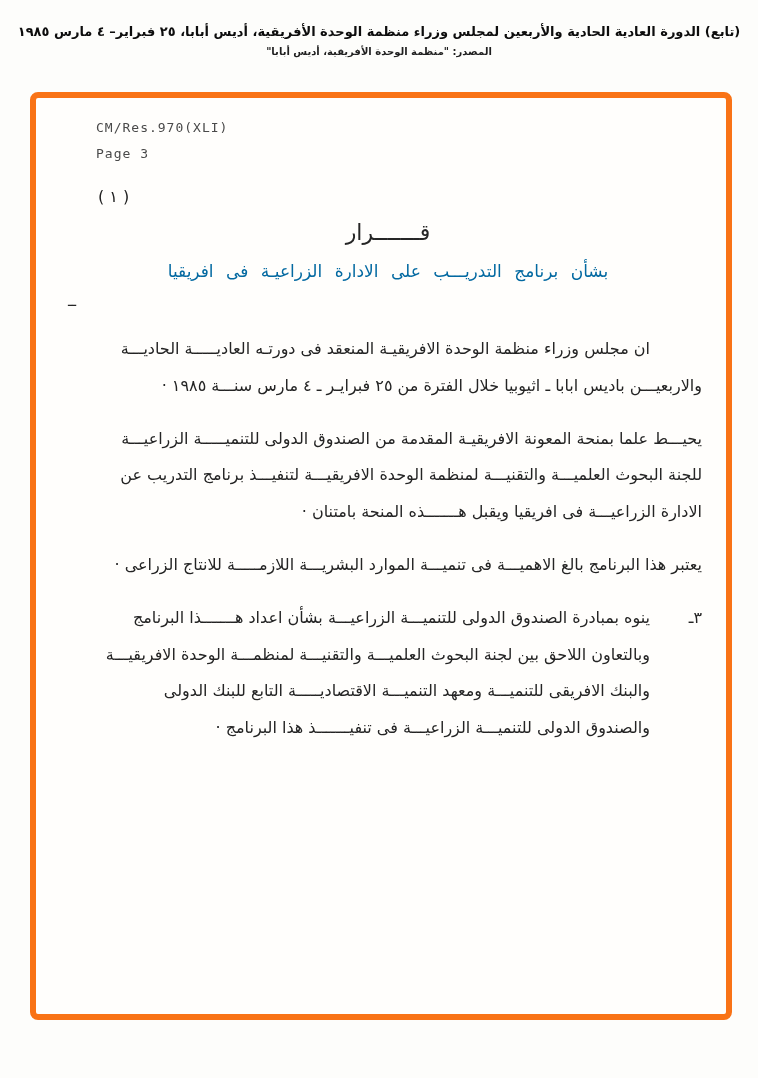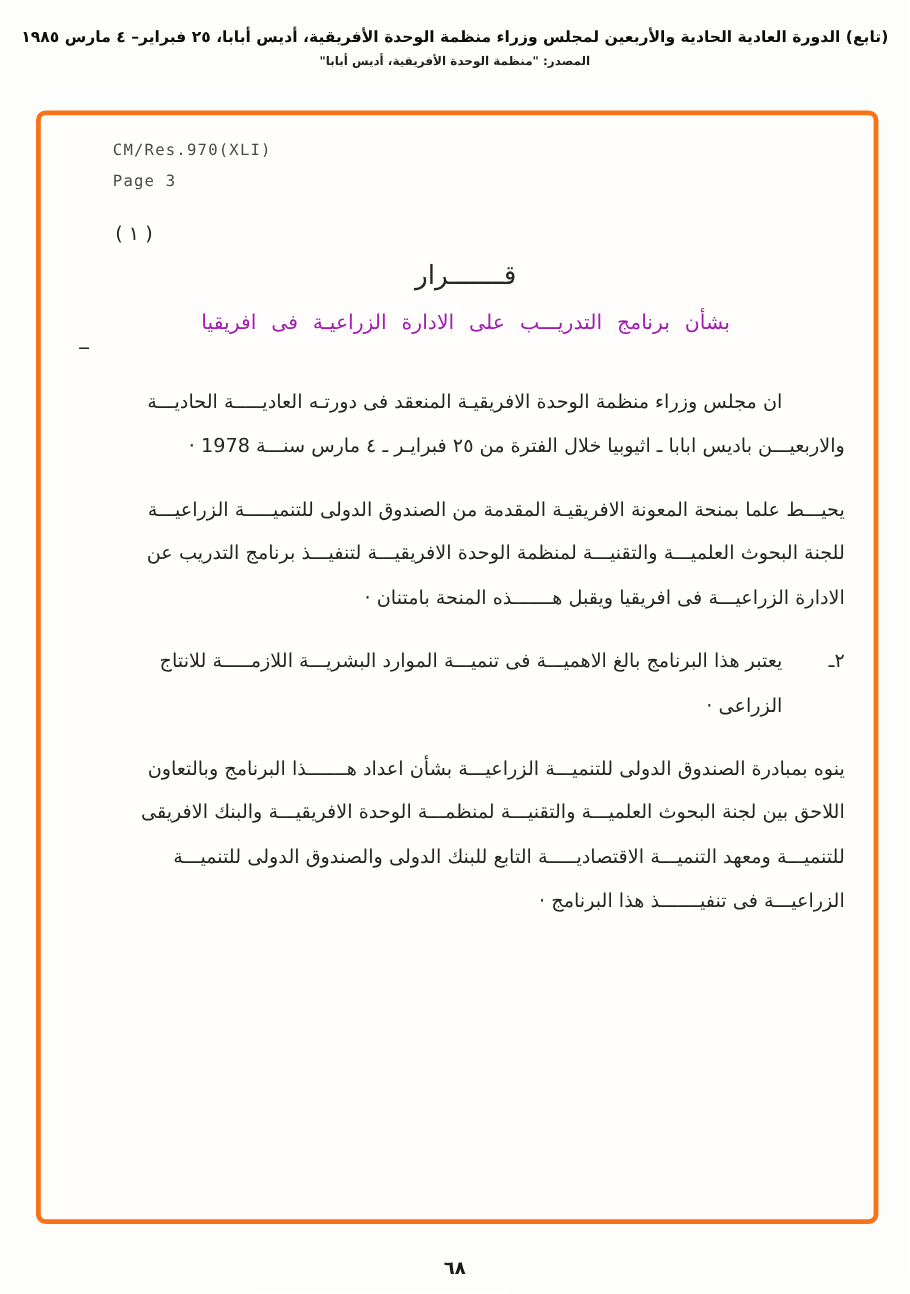--- a/index.html
+++ b/index.html
@@ -34,21 +34,21 @@
     font-weight: bold;
     margin-top: 7px;
     color: #1f1f1f;
   }
   .scan-frame {
     position: absolute;
     left: 30px;
     top: 92px;
     width: 702px;
     height: 928px;
-    border: 4px solid #f97316;
+    border: 6px solid #f97316;
     border-radius: 8px;
     background: #fffefc;
     overflow: hidden;
   }
   .scan-inner {
     padding: 22px 18px 10px 32px;
     height: 100%;
   }
   .typed {
     font-family: "DejaVu Sans Mono", monospace;
@@ -71,25 +71,26 @@
     margin-top: 14px;
     direction: rtl;
     color: #262626;
   }
   .doc-subtitle {
     text-align: center;
     font-size: 17px;
     margin-top: 16px;
     direction: rtl;
     word-spacing: 7px;
-    color: #a21caf;
+    color: #0369a1;
   }
   .doc-sep {
     text-align: left;
     font-size: 14px;
+    margin-top: 12px;
     color: #262626;
   }
   .doc-body {
     direction: rtl;
     margin-top: 22px;
     padding: 0 6px 0 28px;
     font-size: 16px;
     line-height: 2.3;
     color: #242424;
   }
@@ -125,33 +126,32 @@
 
       <div class="doc-number">( ١ )</div>
 
       <div class="doc-title">قـــــــرار</div>
 
       <div class="doc-subtitle">بشأن  برنامج  التدريـــب  على الادارة الزراعيـة فى افريقيا</div>
 
       <div class="doc-sep">ــ</div>
 
       <div class="doc-body">
-        <p class="preamble">ان مجلس وزراء منظمة الوحدة الافريقيـة المنعقد فى دورتـه العاديـــــة الحاديـــة والاربعيـــن باديس ابابا ـ اثيوبيا خلال الفترة من ٢٥ فبرايـر ـ ٤ مارس سنـــة 1978 ·</p>
+        <p class="preamble">ان مجلس وزراء منظمة الوحدة الافريقيـة المنعقد فى دورتـه العاديـــــة الحاديـــة والاربعيـــن باديس ابابا ـ اثيوبيا خلال الفترة من ٢٥ فبرايـر ـ ٤ مارس سنـــة ١٩٨٥ ·</p>
         <div id="items">
             <div class="item-row">
               <div class="item-text">يحيـــط علما بمنحة المعونة الافريقيـة المقدمة من الصندوق الدولى للتنميـــــة الزراعيـــة للجنة البحوث العلميـــة والتقنيـــة لمنظمة الوحدة الافريقيـــة لتنفيـــذ برنامج التدريب عن الادارة الزراعيـــة فى افريقيا ويقبل هـــــــذه المنحة بامتنان ·</div>
             </div>
             <div class="item-row">
-              <div class="item-num">٢ـ</div>
               <div class="item-text">يعتبر هذا البرنامج بالغ الاهميـــة فى تنميـــة الموارد البشريـــة اللازمـــــة للانتاج الزراعى ·</div>
             </div>
             <div class="item-row">
+              <div class="item-num">٣ـ</div>
               <div class="item-text">ينوه بمبادرة الصندوق الدولى للتنميـــة الزراعيـــة بشأن اعداد هـــــــذا البرنامج وبالتعاون اللاحق بين لجنة البحوث العلميـــة والتقنيـــة لمنظمـــة الوحدة الافريقيـــة والبنك الافريقى للتنميـــة ومعهد التنميـــة الاقتصاديـــــة التابع للبنك الدولى والصندوق الدولى للتنميـــة الزراعيـــة فى تنفيـــــــذ هذا البرنامج ·</div>
             </div>
           </div>
       </div>
 
     </div>
   </div>
 
-  <div class="footer-page">٦٨</div>
 
 </div>
 
 </body></html>

